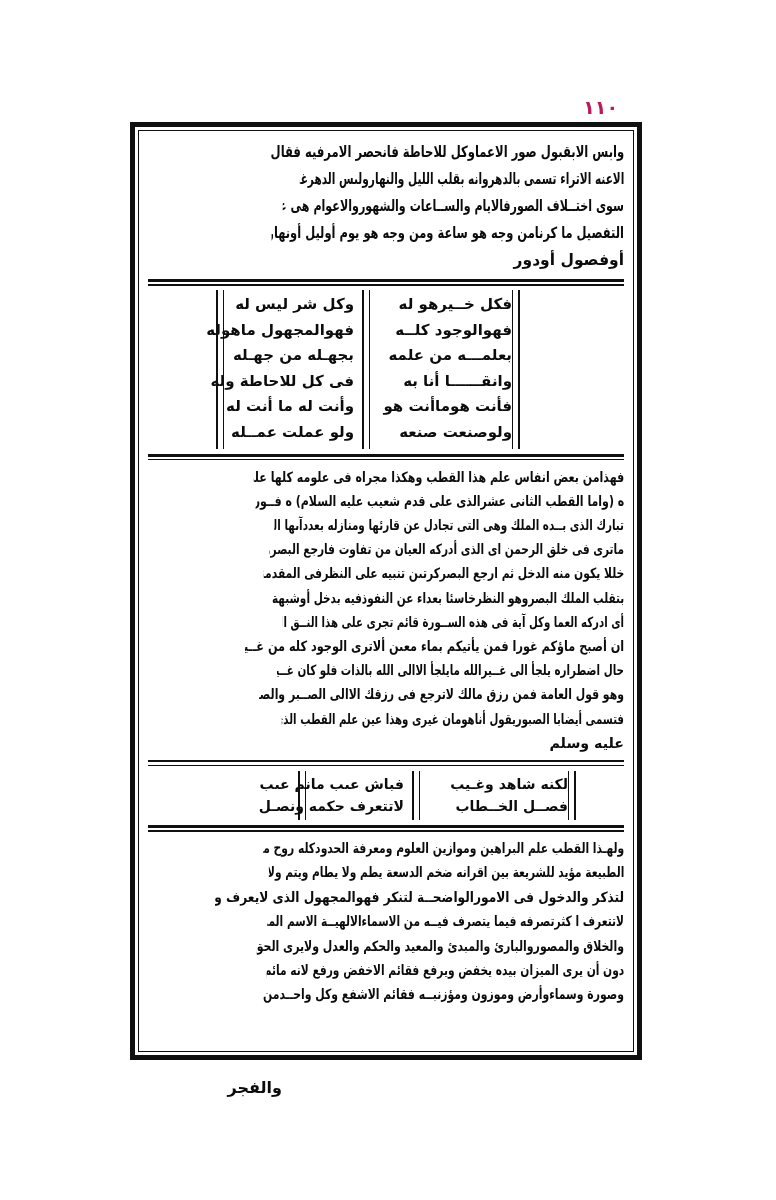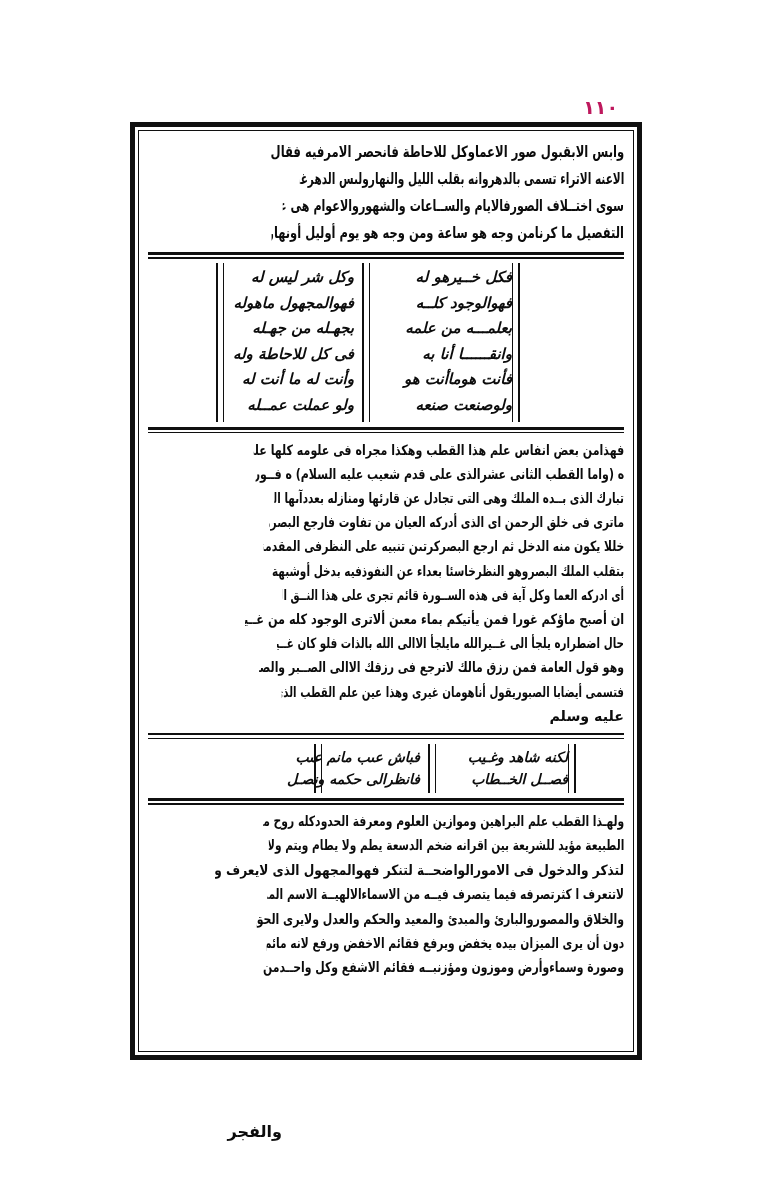--- a/index.html
+++ b/index.html
@@ -150,72 +150,71 @@
     width: 5px;
     border-right: 1.4px solid #101010;
     border-left: 2.2px solid #101010;
   }
   .verse-line {
     display: block;
     white-space: nowrap;
     font-weight: bold;
     color: #0c0c0c;
     font-family: "DejaVu Sans", sans-serif;
-    font-style: italic;
   }
 
   
   .verse-table-1 { margin-right: 104px; }
   .verse-table-1 .verse-line {
     font-size: 15px;
     line-height: 25.6px;
     letter-spacing: 0.3px;
   }
   .verse-table-1 .col-a { width: 146px; }
   .verse-table-1 .col-b { width: 158px; }
 
   
   .verse-table-2 { margin-right: 48px; }
   .verse-table-2 .verse-line {
     font-size: 14px;
     line-height: 22px;
     letter-spacing: 0.4px;
   }
   .verse-table-2 .col-a { width: 114px; }
-  .verse-table-2 .col-b { width: 148px; padding-left: 38px; }
+  .verse-table-2 .col-b { width: 164px; padding-left: 38px; }
 
   
   .catchword {
     position: absolute;
     top: 1078px;
     left: 0;
     width: 282px;
     text-align: right;
     direction: rtl;
     font-family: "DejaVu Sans", sans-serif;
     font-size: 16px;
     font-weight: bold;
     color: #0c0c0c;
-    margin-top: 44px;
   }
 </style>
 </head>
 <body>
 
 <div class="page-number">١١٠</div>
 
 <div class="frame-outer">
   <div class="frame-inner">
     <div class="content">
 
       <div class="prose block-top">
         <span class="ln" style="transform: scaleX(0.7484);">وابس الابقبول صور الاعماوكل للاحاطة فانحصر الامرفيه فقال كن الاه ولا كأن تكون</span>
         <span class="ln" style="transform: scaleX(0.681);">الاعنه الاتراء تسمى بالدهروانه بقلب الليل والنهارولىس الدهرغىر الليل والنهاروليس التقلىب</span>
         <span class="ln" style="transform: scaleX(0.7169);">سوى اختــلاف الصورفالايام والســاعات والشهوروالاعوام هى عـين الدهروفى الدهروقع</span>
         <span class="ln" style="transform: scaleX(0.7403);">التفصيل ما كرنامن وجه هو ساعة  ومن وجه هو يوم أوليل أونهارأو جمعة أوشهرأوسنة</span>
+        <span class="ln">أوفصول أودور</span>
       </div>
 
       <div class="rule-double"></div>
 
       <div class="verse-table verse-table-1">
         <div class="verse-col col-b rule-right rule-left">
           <span class="verse-line">فكل خــيرهو له</span>
           <span class="verse-line">فهوالوجود كلــه</span>
           <span class="verse-line">بعلمـــه من علمه</span>
           <span class="verse-line">وانقــــــا أنا به</span>
@@ -251,21 +250,21 @@
 
       <div class="rule-double thin"></div>
 
       <div class="verse-table verse-table-2">
         <div class="verse-col col-b rule-right rule-left">
           <span class="verse-line">لكنه شاهد وغـيب</span>
           <span class="verse-line">فصــل الخــطاب</span>
         </div>
         <div class="verse-col col-a rule-left">
           <span class="verse-line">فباش عىب مانم عىب</span>
-          <span class="verse-line">فانظرالى حكمه ونصـل</span>
+          <span class="verse-line">لاتتعرف حكمه ونصـل</span>
         </div>
       </div>
 
       <div class="rule-double"></div>
 
       <div class="prose block-bottom">
         <span class="ln" style="transform: scaleX(0.758);">ولهـذا القطب علم البراهين وموازين العلوم ومعرفة الحدودكله روح مجرد لطيف ما كم على</span>
         <span class="ln" style="transform: scaleX(0.7461);">الطبيعة مؤيد للشريعة بين اقرانه ضخم الدسعة يطم ولا يطام ويتم ولا يتتم الغالب عليه الفكر</span>
         <span class="ln" style="transform: scaleX(0.8592);">لتذكر والدخول فى الامورالواضحــة لتنكر فهوالمجهول الذى لايعرف والنكرة التى</span>
         <span class="ln" style="transform: scaleX(0.7496);">لاتتعرف ا كثرتصرفه فيما يتصرف فيــه من الاسماءالالهيــة الاسم المدبر والمفصل والمنشى</span>

